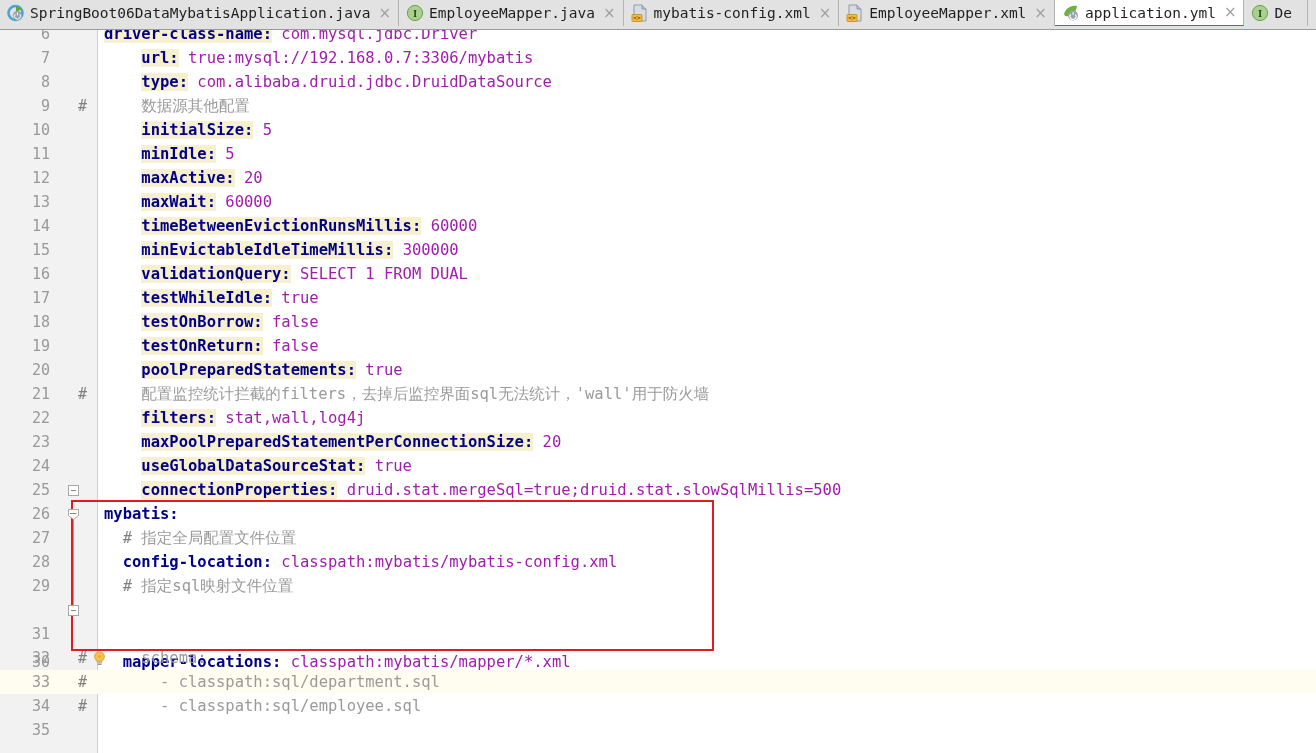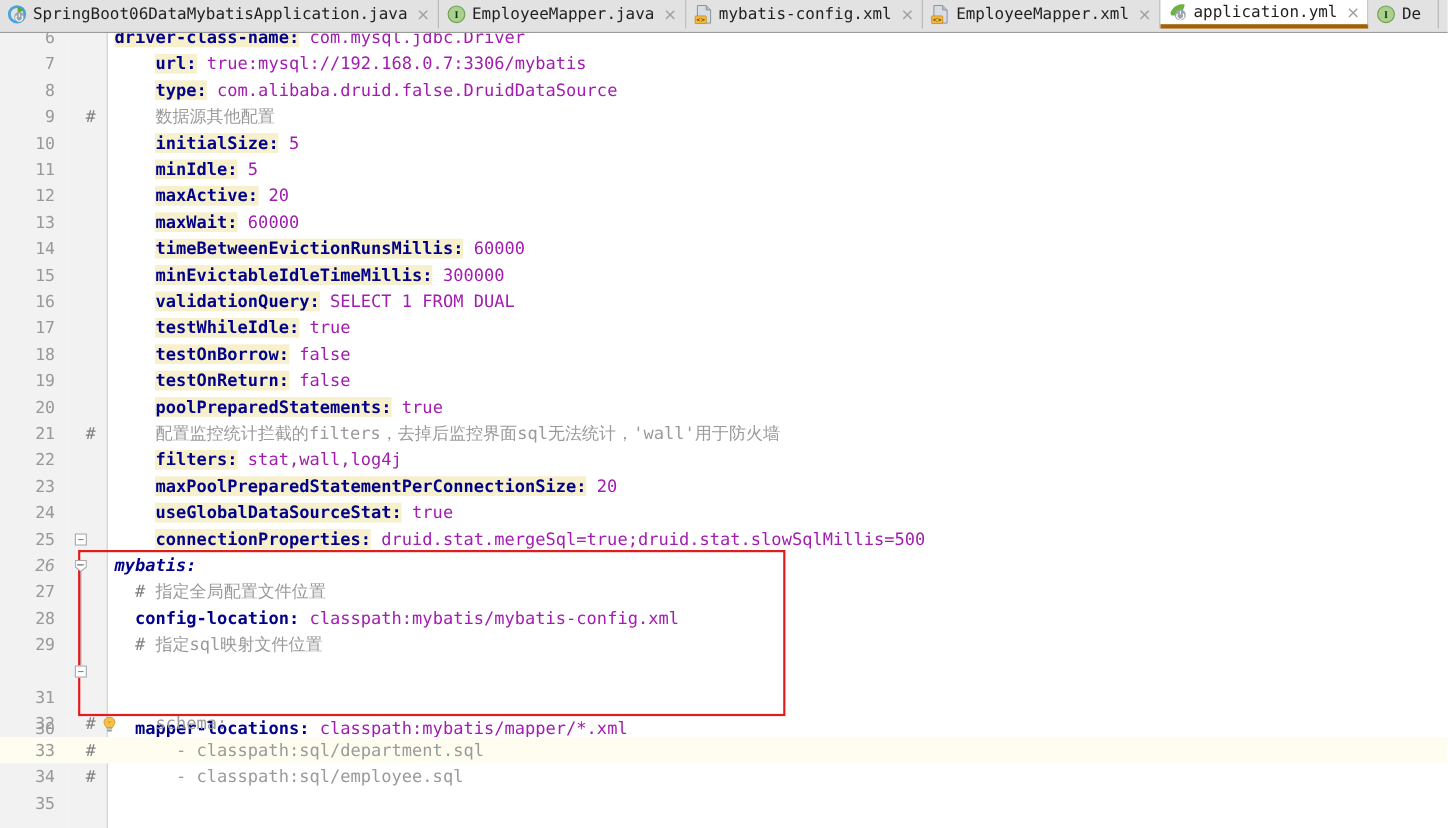--- a/index.html
+++ b/index.html
@@ -32,21 +32,21 @@
     border-right: 1px solid #b3b3b3;
     font-family: "DejaVu Sans Mono", "Liberation Mono", monospace;
     font-size: 14.5px;
     color: #1f1f1f;
     white-space: nowrap;
     flex: 0 0 auto;
     position: relative;
   }
   .tab.active {
     background: #ffffff;
-    border-bottom: 4px solid #a16207;
+    border-bottom: 1px solid #a16207;
   }
   .tab-icon {
     width: 18px; height: 18px;
     margin-right: 5px;
     flex: 0 0 18px;
     position: relative;
   }
   .tab-label { margin-right: 8px; }
   .tab-close {
     color: #a0a0a0;
@@ -231,21 +231,21 @@
       <div class="row" style="top: -8px;">
         <div class="lnum">6</div>
         <div class="code"><span class="k">driver-class-name:</span><span class="v"> com.mysql.jdbc.Driver</span></div>
       </div>
       <div class="row" style="top: 16px;">
         <div class="lnum">7</div>
         <div class="code"><span class="v">    </span><span class="k">url:</span><span class="v"> true:mysql://192.168.0.7:3306/mybatis</span></div>
       </div>
       <div class="row" style="top: 40px;">
         <div class="lnum">8</div>
-        <div class="code"><span class="v">    </span><span class="k">type:</span><span class="v"> com.alibaba.druid.false.DruidDataSource</span></div>
+        <div class="code"><span class="v">    </span><span class="k">type:</span><span class="v"> com.alibaba.druid.jdbc.DruidDataSource</span></div>
       </div>
       <div class="row" style="top: 64px;">
         <div class="lnum">9</div>
         <div class="hashmark">#</div>
         <div class="code"><span class="v">    </span><span class="cm">数据源其他配置</span></div>
       </div>
       <div class="row" style="top: 88px;">
         <div class="lnum">10</div>
         <div class="code"><span class="v">    </span><span class="k">initialSize:</span><span class="v"> 5</span></div>
       </div>
@@ -303,21 +303,21 @@
         <div class="code"><span class="v">    </span><span class="k">maxPoolPreparedStatementPerConnectionSize:</span><span class="v"> 20</span></div>
       </div>
       <div class="row" style="top: 424px;">
         <div class="lnum">24</div>
         <div class="code"><span class="v">    </span><span class="k">useGlobalDataSourceStat:</span><span class="v"> true</span></div>
       </div>
       <div class="row" style="top: 448px;">
         <div class="lnum">25</div>
         <div class="code"><span class="v">    </span><span class="k">connectionProperties:</span><span class="v"> druid.stat.mergeSql=true;druid.stat.slowSqlMillis=500</span></div>
       </div>
-      <div class="row" style="top: 472px; font-style: italic;">
+      <div class="row" style="top: 472px;">
         <div class="lnum">26</div>
         <div class="code"><span class="k-nohl">mybatis:</span></div>
       </div>
       <div class="row" style="top: 496px;">
         <div class="lnum">27</div>
         <div class="code"><span class="cm-dark">  # </span><span class="cm">指定全局配置文件位置</span></div>
       </div>
       <div class="row" style="top: 520px;">
         <div class="lnum">28</div>
         <div class="code"><span class="v">  </span><span class="k-nohl">config-location:</span><span class="v"> classpath:mybatis/mybatis-config.xml</span></div>

